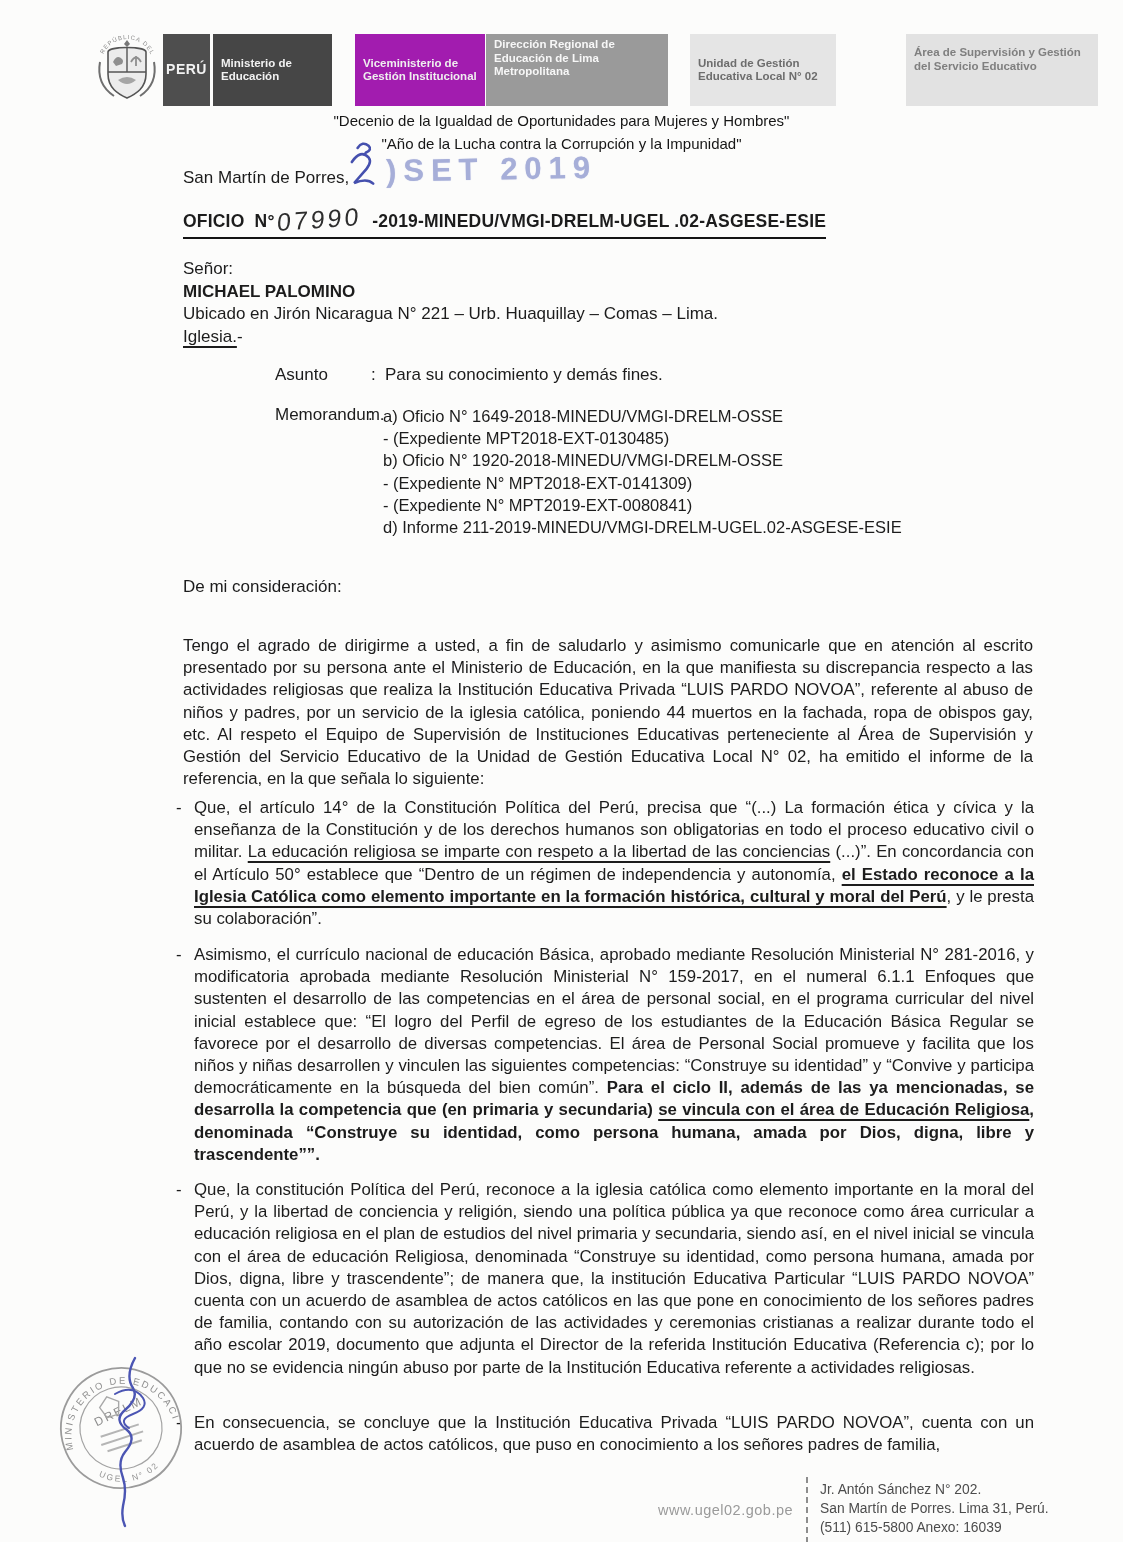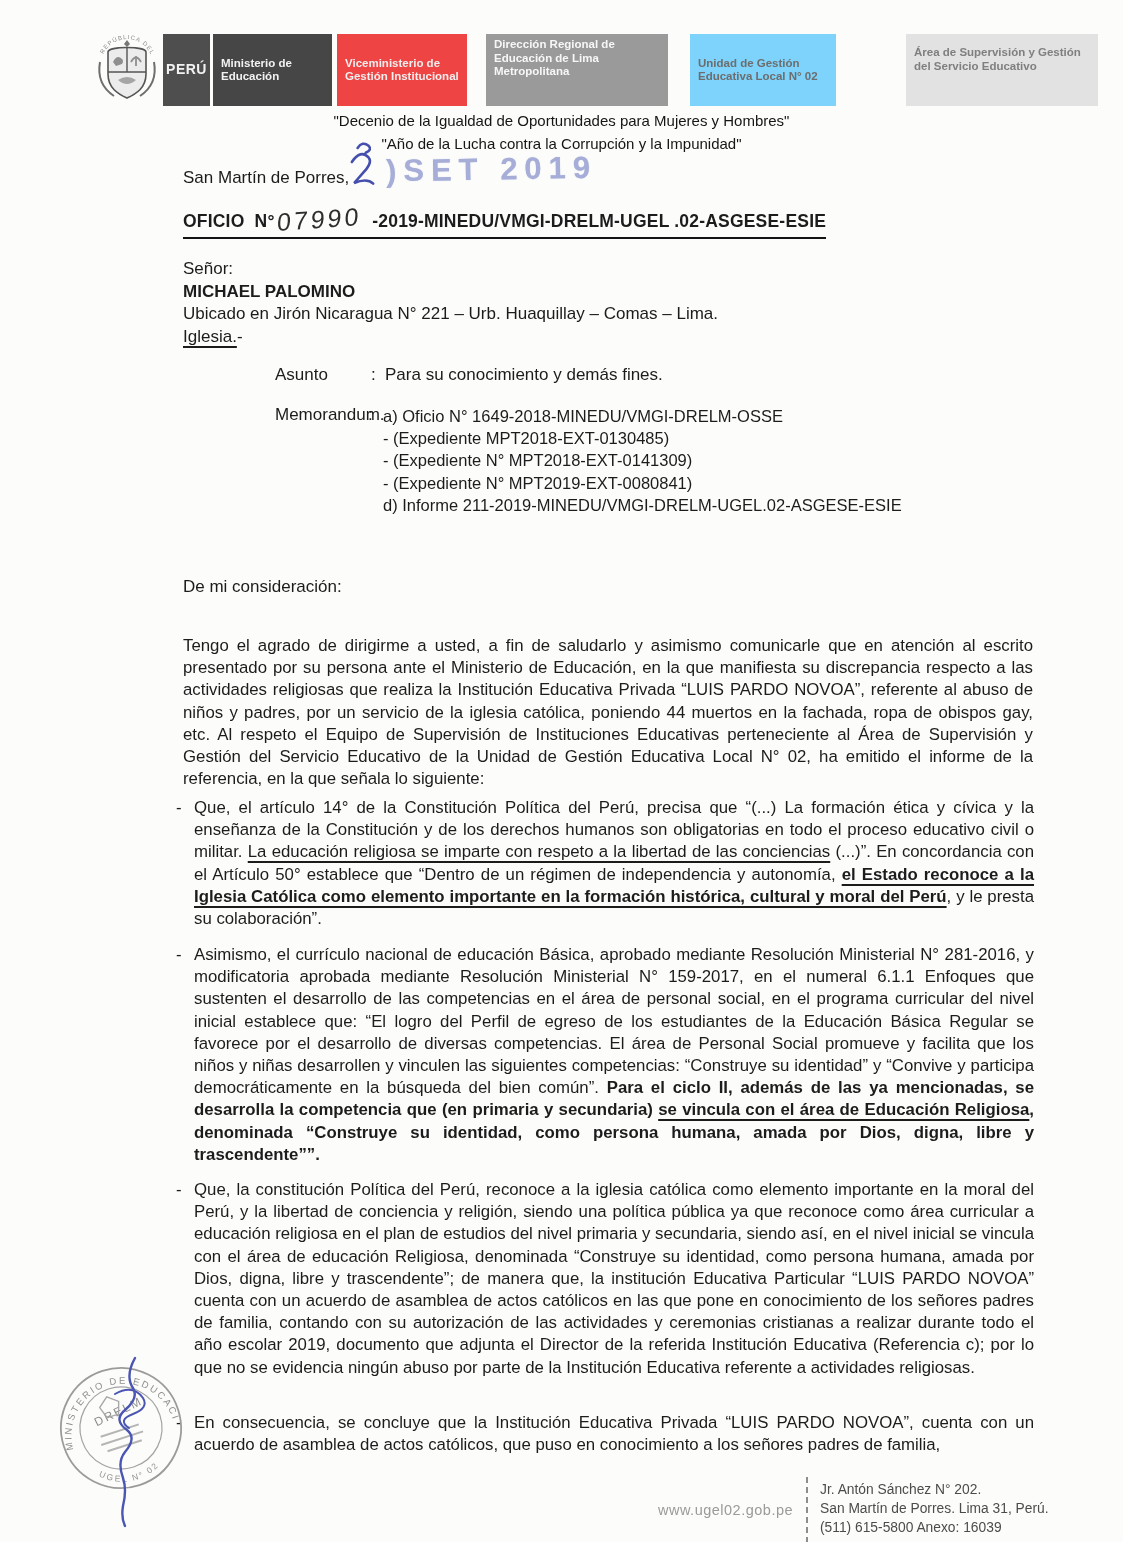--- a/index.html
+++ b/index.html
@@ -20,23 +20,23 @@
   .banner-block{
     position:absolute;top:34px;height:72px;
     box-sizing:border-box;
     display:flex;flex-direction:column;justify-content:center;
     padding:4px 8px;
     font-size:11.5px;line-height:13.5px;
     font-weight:bold;
   }
   .bb1{left:163px;width:47px;background:#4e4e4e;color:#f2f2f2;font-size:14px;letter-spacing:.5px;align-items:center;}
   .bb2{left:213px;width:119px;background:#464646;color:#f2f2f2;}
-  .bb3{left:337px;width:130px;background:#ef4444;color:#efefef;}
+  .bb3{left:355px;width:130px;background:#a21caf;color:#efefef;}
   .bb4{left:486px;width:182px;background:#9a9a9a;color:#f7f7f7;justify-content:flex-start;}
-  .bb5{left:690px;width:146px;background:#7dd3fc;color:#6d6d6d;}
+  .bb5{left:690px;width:146px;background:#e5e5e5;color:#6d6d6d;}
   .bb6{left:906px;width:192px;background:#e2e2e2;color:#7f7f7f;justify-content:flex-start;padding-top:12px;}
   .coat{position:absolute;left:92px;top:32px;}
   
   .motto{position:absolute;left:0;width:100%;text-align:center;font-size:15px;color:#161616;}
   .motto1{top:112px;}
   .motto2{top:135px;}
   
   .placeline{position:absolute;left:183px;top:168px;font-size:17px;}
   .datestamp{position:absolute;left:338px;top:140px;display:flex;align-items:flex-start;transform:rotate(-1deg);}
   .stamp-text{
@@ -149,20 +149,21 @@
     <span class="colon">:</span>
     <span class="val">Para su conocimiento y demás fines.</span>
   </div>
 
   <div class="fieldrow" style="top:405px;">
     <span class="lbl">Memorandum.</span>
     <span class="colon" style="left:368px;">:</span>
     <div class="ref-items">
       <div>a) Oficio N° 1649-2018-MINEDU/VMGI-DRELM-OSSE</div>
       <div>- (Expediente MPT2018-EXT-0130485)</div>
+      <div>b) Oficio N° 1920-2018-MINEDU/VMGI-DRELM-OSSE</div>
       <div>- (Expediente N° MPT2018-EXT-0141309)</div>
       <div>- (Expediente N° MPT2019-EXT-0080841)</div>
       <div>d) Informe 211-2019-MINEDU/VMGI-DRELM-UGEL.02-ASGESE-ESIE</div>
     </div>
   </div>
 
   <div class="salut">De mi consideración:</div>
 
   <div class="bodytext" style="top:614px;">Tengo el agrado de dirigirme a usted, a fin de saludarlo y asimismo comunicarle que en atención al escrito presentado por su persona ante el Ministerio de Educación, en la que manifiesta su discrepancia respecto a las actividades religiosas que realiza la Institución Educativa Privada “LUIS PARDO NOVOA”, referente al abuso de niños y padres, por un servicio de la iglesia católica, poniendo 44 muertos en la fachada, ropa de obispos gay, etc. Al respeto el Equipo de Supervisión de Instituciones Educativas perteneciente al Área de Supervisión y Gestión del Servicio Educativo de la Unidad de Gestión Educativa Local N° 02, ha emitido el informe de la referencia, en la que señala lo siguiente:</div>
 

